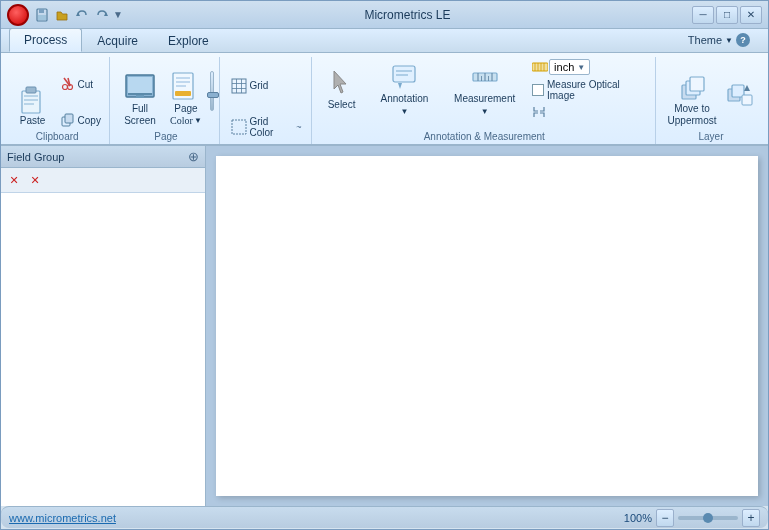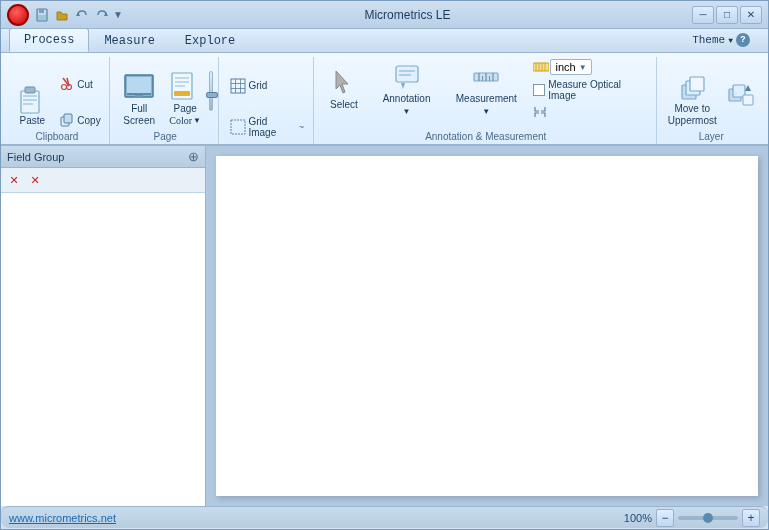--- a/index.html
+++ b/index.html
@@ -73,21 +73,20 @@
     }
 
     
     #ribbon-tabs {
       background: linear-gradient(to bottom, #ddeeff, #c8dcee);
       height: 24px;
       display: flex;
       align-items: flex-end;
       padding: 0 8px;
       border-bottom: 1px solid #9ab5cc;
-      font-family: Liberation Mono, monospace;
     }
     .ribbon-tab {
       padding: 4px 14px;
       font-size: 12px;
       color: #1a3a5a;
       cursor: pointer;
       border: 1px solid transparent;
       border-bottom: none;
       border-radius: 3px 3px 0 0;
       background: transparent;
@@ -364,21 +363,21 @@
   <div id="title-text">Micrometrics LE</div>
   <div id="window-controls">
     <button class="win-btn">─</button>
     <button class="win-btn">□</button>
     <button class="win-btn close">✕</button>
   </div>
 </div>
 
 <div id="ribbon-tabs">
   <div class="ribbon-tab active">Process</div>
-  <div class="ribbon-tab">Measure</div>
+  <div class="ribbon-tab">Acquire</div>
   <div class="ribbon-tab">Explore</div>
   <div id="theme-btn">
     <span>Theme</span>
     <span style="font-size:8px;">▼</span>
     <span style="background:#5a8ab0;color:white;border-radius:50%;width:14px;height:14px;display:inline-flex;align-items:center;justify-content:center;font-size:9px;font-weight:bold;">?</span>
   </div>
 </div>
 
 <div id="ribbon">
 
@@ -472,21 +471,21 @@
           </svg>
         </div>
         <span class="label">Grid</span>
       </div>
       <div class="rb-small">
         <div class="icon">
           <svg width="16" height="16" viewBox="0 0 16 16">
             <rect x="1" y="1" width="14" height="14" fill="none" stroke="#5a80a0" stroke-width="1" stroke-dasharray="2,1"></rect>
           </svg>
         </div>
-        <span class="label">Grid Image</span>
+        <span class="label">Grid Color</span>
         <span style="font-size:9px;color:#4a6a8a;">~</span>
       </div>
     </div>
     <div class="ribbon-group-label"></div>
   </div>
 
   <div class="ribbon-group annotation-group">
     <div class="ribbon-group-content" style="flex-direction:column;align-items:flex-start;gap:3px;">
       <div style="display:flex;align-items:center;gap:8px;">
 

